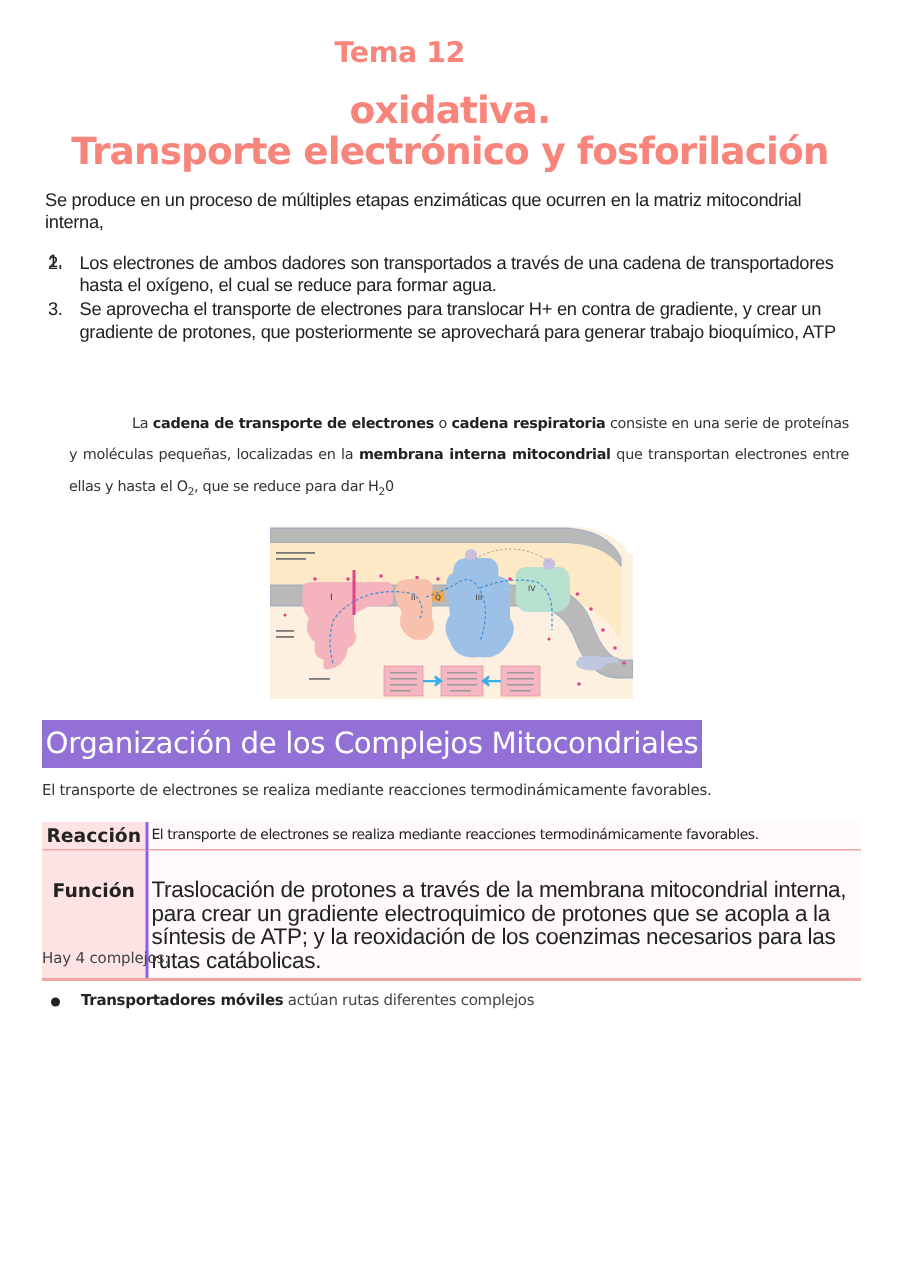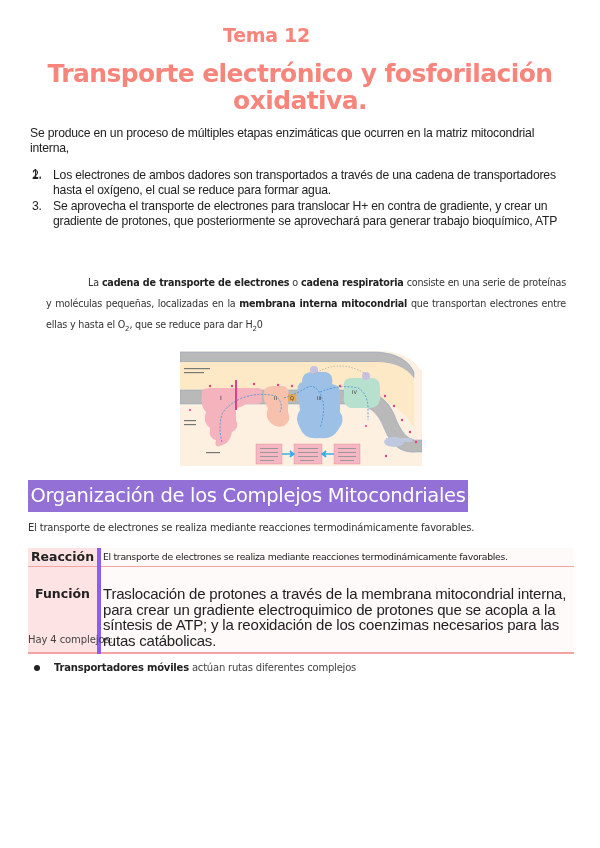--- a/index.html
+++ b/index.html
@@ -12,39 +12,39 @@
   .steps li .num { position: absolute; left: 2px; top: 0; }
   .cadena { position: absolute; top: 272px; left: 46px; width: 520px; font-family: "DejaVu Sans", sans-serif; font-size: 9.6px; line-height: 21px; color: #333; letter-spacing: -0.2px; text-align: justify; }
   .cadena .indent { display: inline-block; width: 42px; }
   .cadena b { color: #222; }
   .cadena sub { font-size: 7px; }
   .diagram { position: absolute; top: 348px; left: 180px; width: 242px; height: 118px; background: #fdf0e0; overflow: hidden; }
   .section-bar { position: absolute; top: 480px; left: 28px; width: 440px; height: 32px; background: #9270d6; color: #ffffff; font-family: "DejaVu Sans", sans-serif; font-size: 19.5px; text-align: center; line-height: 32px; letter-spacing: -0.3px; }
   .section-text { position: absolute; top: 522px; left: 28px; font-family: "DejaVu Sans", sans-serif; font-size: 10px; color: #333; letter-spacing: -0.2px; }
   .deftable { position: absolute; top: 548px; left: 28px; width: 546px; border-collapse: collapse; font-family: "Liberation Sans", sans-serif; }
   .deftable td { vertical-align: top; padding: 0 2px; }
-  .deftable .key { width: 65px; background: #fde3e3; font-family: "DejaVu Sans", sans-serif; font-weight: bold; font-size: 12.5px; text-align: center; color: #222; border-right: 4px solid #8b5cf6; }
+  .deftable .key { width: 65px; background: #fde3e3; font-family: "DejaVu Sans", sans-serif; font-weight: bold; font-size: 12.5px; text-align: center; color: #222; border-right: 2px solid #8b5cf6; }
   .deftable .val { background: #fffafa; color: #222; }
   .deftable tr.r1 td { border-bottom: 1.5px solid #f4a3a3; padding-top: 1px; padding-bottom: 2px; }
   .deftable tr.r2 td { border-bottom: 2px solid #f4a3a3; padding-top: 19px; padding-bottom: 4px; }
   .deftable tr.r1 .val { font-family: "DejaVu Sans", sans-serif; font-size: 9.3px; letter-spacing: -0.3px; line-height: 15px; }
   .deftable tr.r2 .val { font-size: 15px; line-height: 15.5px; letter-spacing: -0.2px; }
   .hay { position: absolute; top: 634px; left: 28px; font-family: "DejaVu Sans", sans-serif; font-size: 10px; color: #444; letter-spacing: -0.1px; }
   .bullets { position: absolute; top: 662px; left: 34px; margin: 0; padding: 0; list-style: none; font-family: "DejaVu Sans", sans-serif; font-size: 10px; color: #444; letter-spacing: -0.2px; }
   .bullets li { position: relative; padding-left: 20px; }
   .bullets .dot { position: absolute; left: 0; top: 3px; width: 6px; height: 6px; border-radius: 50%; background: #222; }
   .bullets b { color: #222; }
 </style>
 </head>
 <body>
 
 <div class="tema">Tema 12</div>
 <div class="title">
+  <div>oxidativa.</div>
   <div>Transporte electrónico y fosforilación</div>
-  <div>oxidativa.</div>
 </div>
 
 <div class="intro">Se produce en un proceso de múltiples etapas enzimáticas que ocurren en la matriz mitocondrial interna,</div>
 
 <ol class="steps">
   <li><span class="num">1.</span></li>
   <li><span class="num">2.</span><span>Los electrones de ambos dadores son transportados a través de una cadena de transportadores hasta el oxígeno, el cual se reduce para formar agua.</span></li>
   <li><span class="num">3.</span><span>Se aprovecha el transporte de electrones para translocar  H+ en contra de gradiente, y  crear un gradiente de protones, que posteriormente se aprovechará para generar trabajo bioquímico, ATP</span></li>
 </ol>
 

